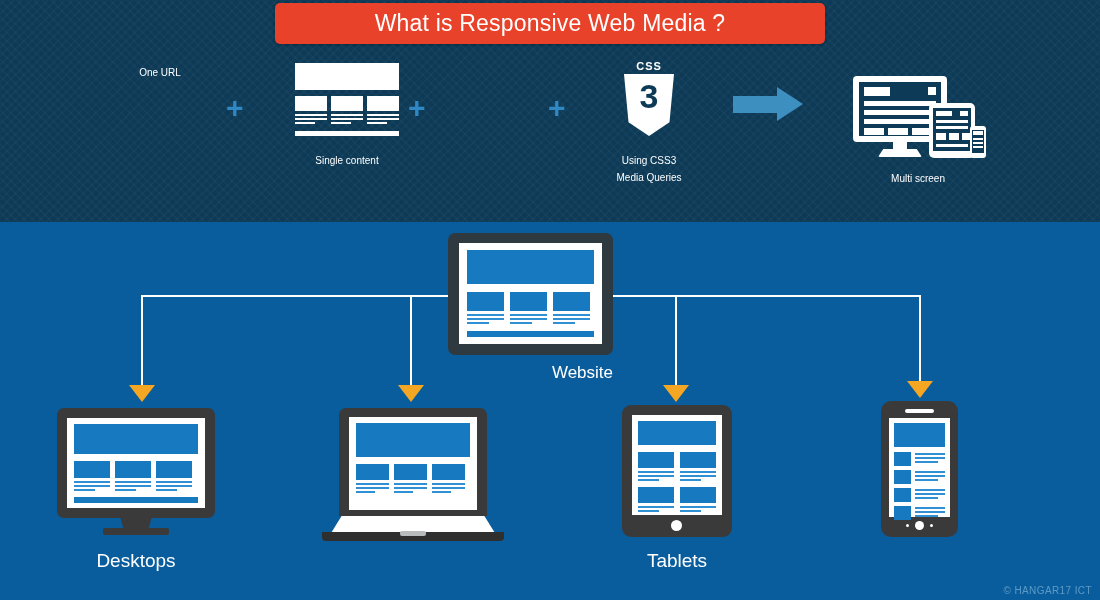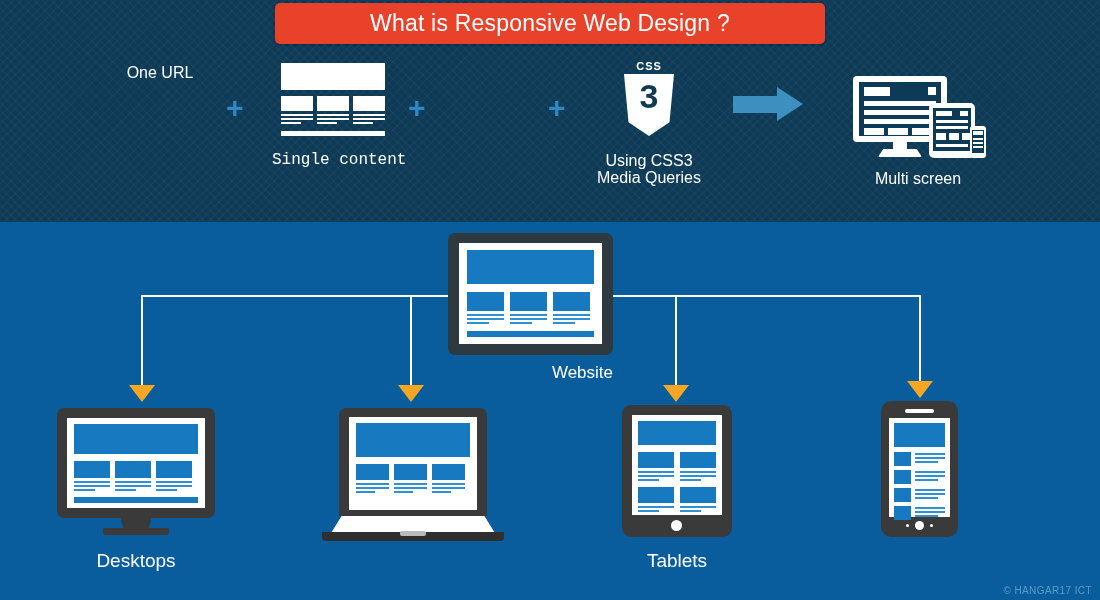--- a/index.html
+++ b/index.html
@@ -31,21 +31,21 @@
     box-shadow:0 1px 3px rgba(0,0,0,.25);
   }
   .title-banner span{
     color:#fff;font-size:23px;letter-spacing:.2px;
   }
 
   
   .toprow{position:absolute;left:0;top:55px;width:1100px;height:150px;}
   .tcell{position:absolute;text-align:center;color:#fff;}
   .tcell .lbl{
-    font-size:16px;color:#ffffff;line-height:17px;margin-top:9px;white-space:nowrap;
+    font-size:10px;color:#ffffff;line-height:17px;margin-top:9px;white-space:nowrap;
   }
   .iconbox{height:88px;display:flex;align-items:center;justify-content:center;}
   .plus{
     position:absolute;top:38px;color:#2f87c4;font-size:30px;font-weight:bold;line-height:1;
     user-select:none;
   }
 
   
   .urlicon{
     width:78px;height:76px;border:4px solid #fff;border-radius:18px;
@@ -161,32 +161,32 @@
 </style>
 </head>
 <body>
 
 <div class="stage">
 
   <div class="panel-top"></div>
   <div class="panel-bottom"></div>
 
   <div class="title-banner">
-    <span>What is Responsive Web Design ?</span>
+    <span>What is Responsive Web Media ?</span>
   </div>
 
   <div class="toprow">
 
     <div class="tcell" style="left:110px;top:0;width:100px;">
       <div class="lbl">One URL</div>
     </div>
 
     <div class="plus" style="left:226px;">+</div>
 
-    <div class="tcell" style="left:272px;top:0;width:122px;font-family:Liberation Mono, monospace;">
+    <div class="tcell" style="left:286px;top:0;width:122px;">
       <div class="iconbox">
         <div class="wf-white">
           <div class="hdr"></div>
           <div class="cols">
             <div class="col">
                 <div class="blk"></div>
                 <div class="ln"></div>
                 <div class="ln"></div>
                 <div class="ln s"></div>
               </div>

